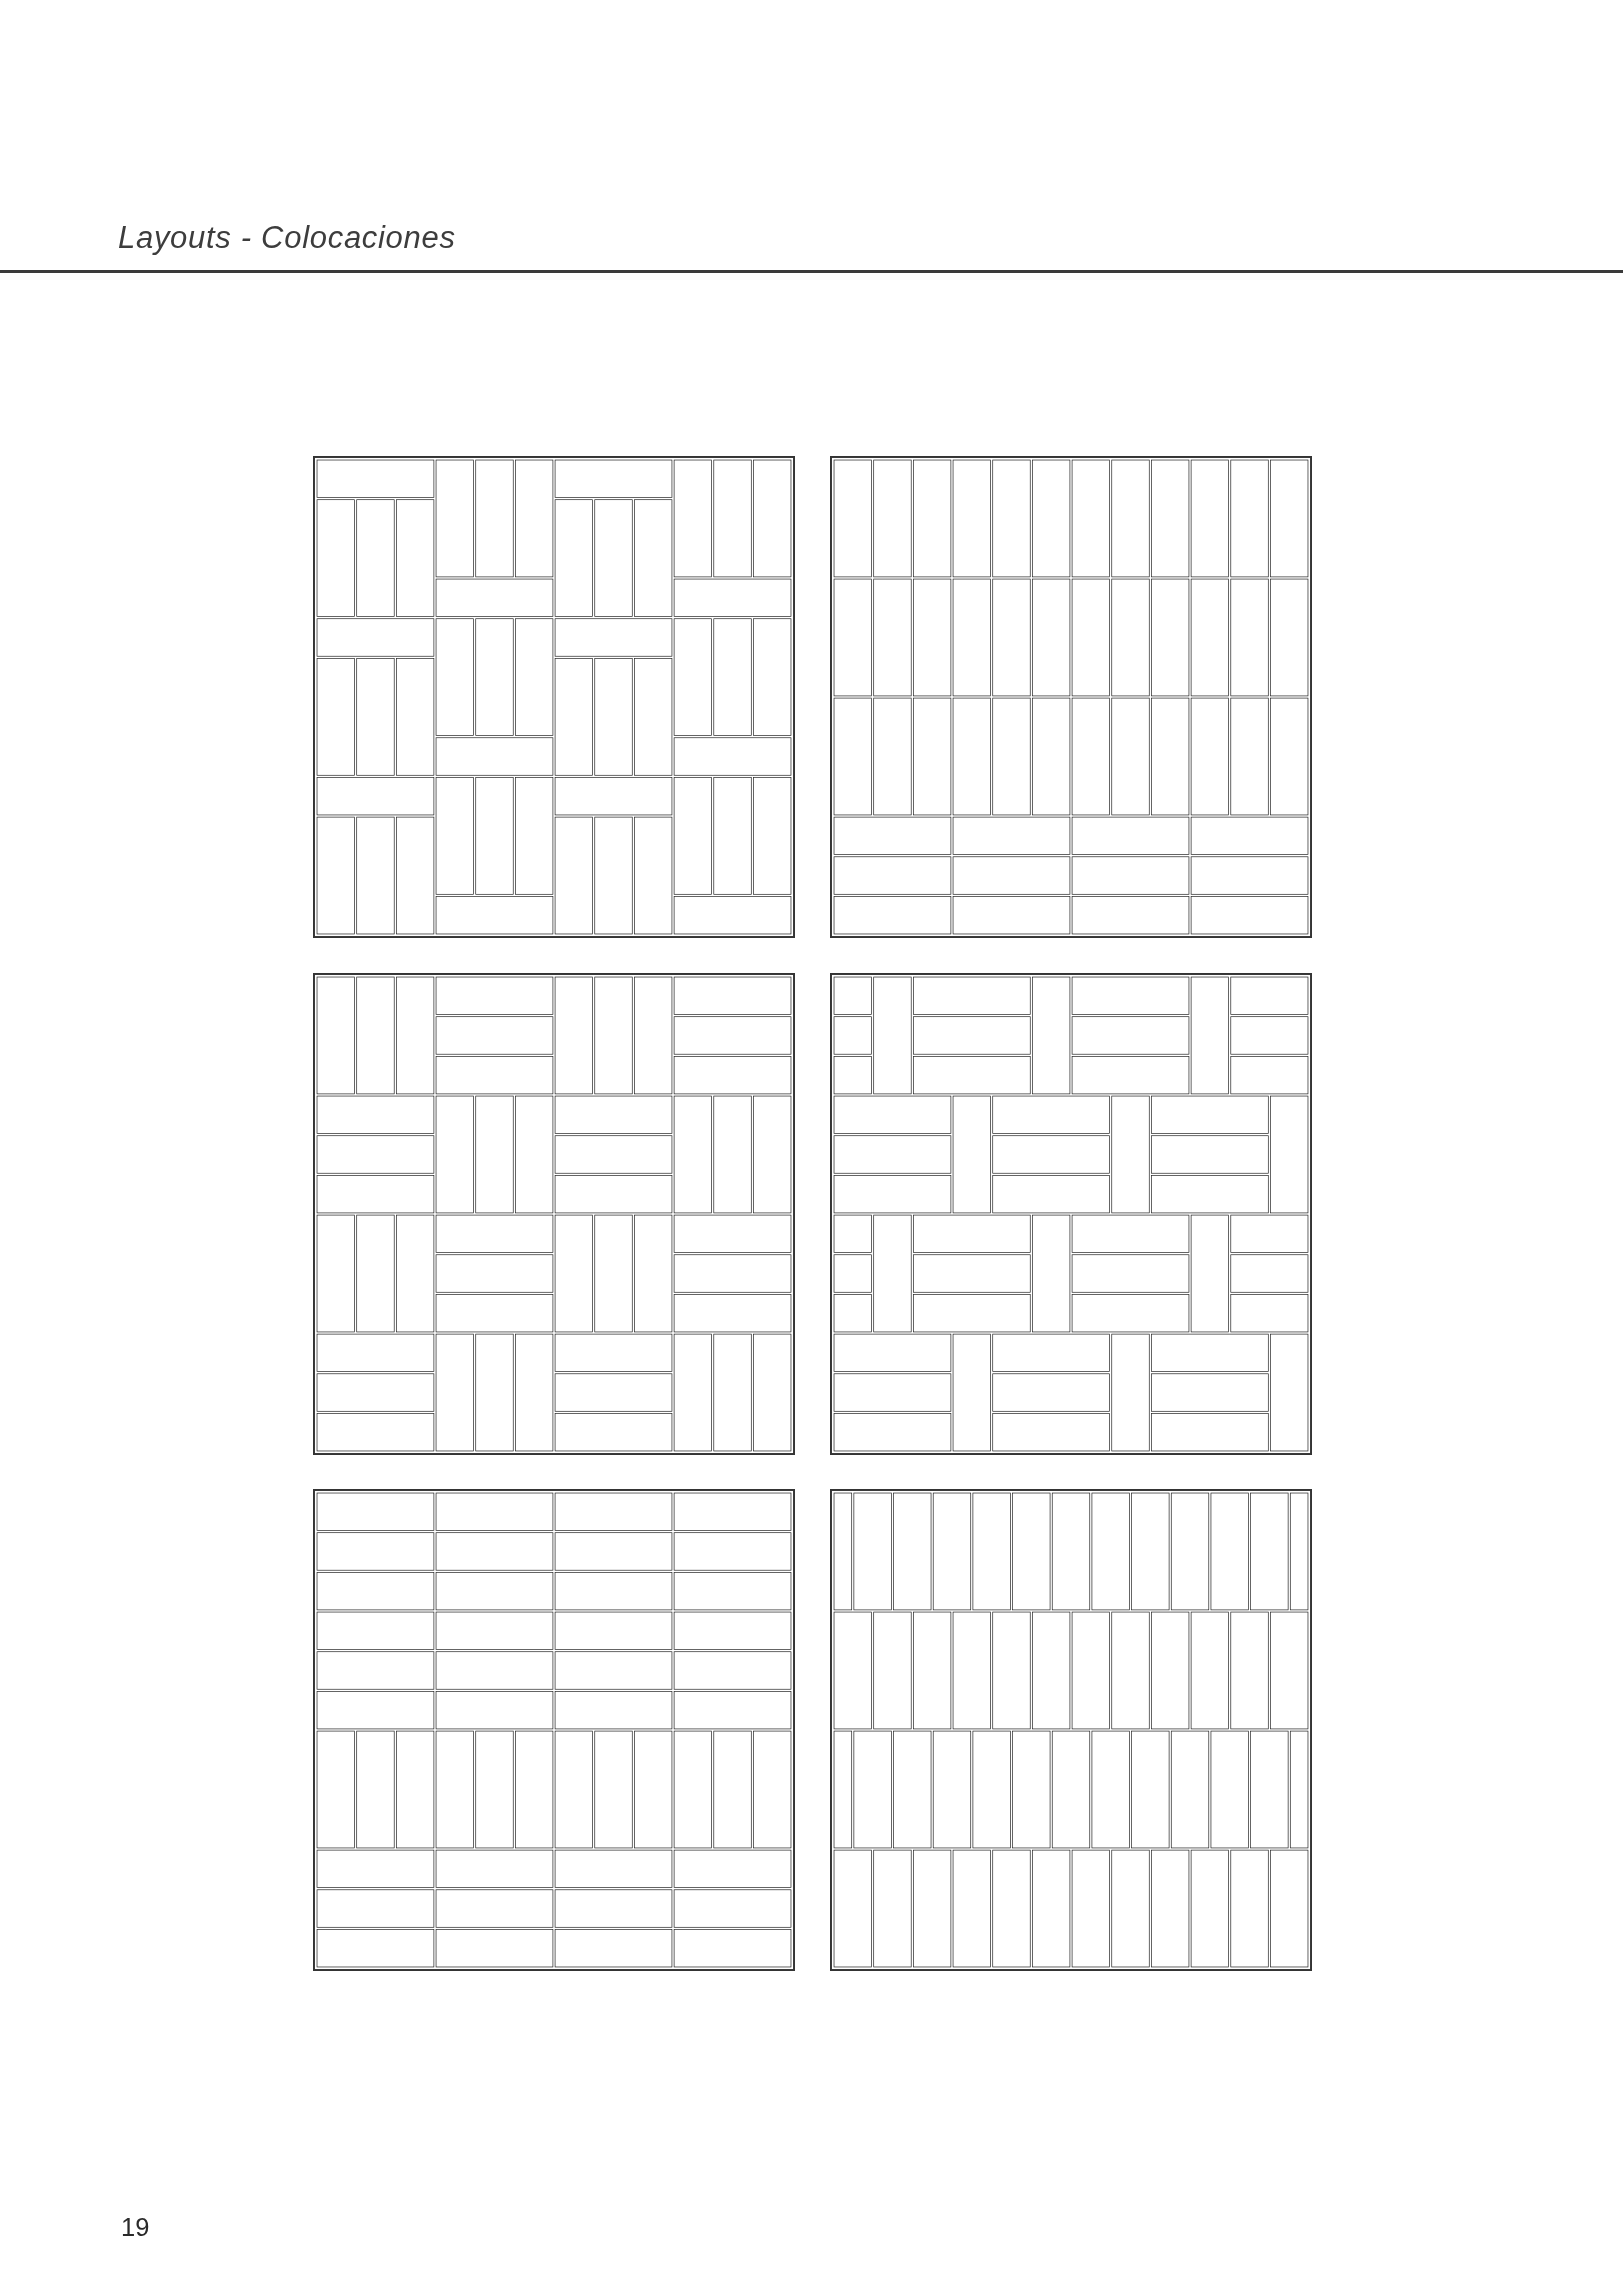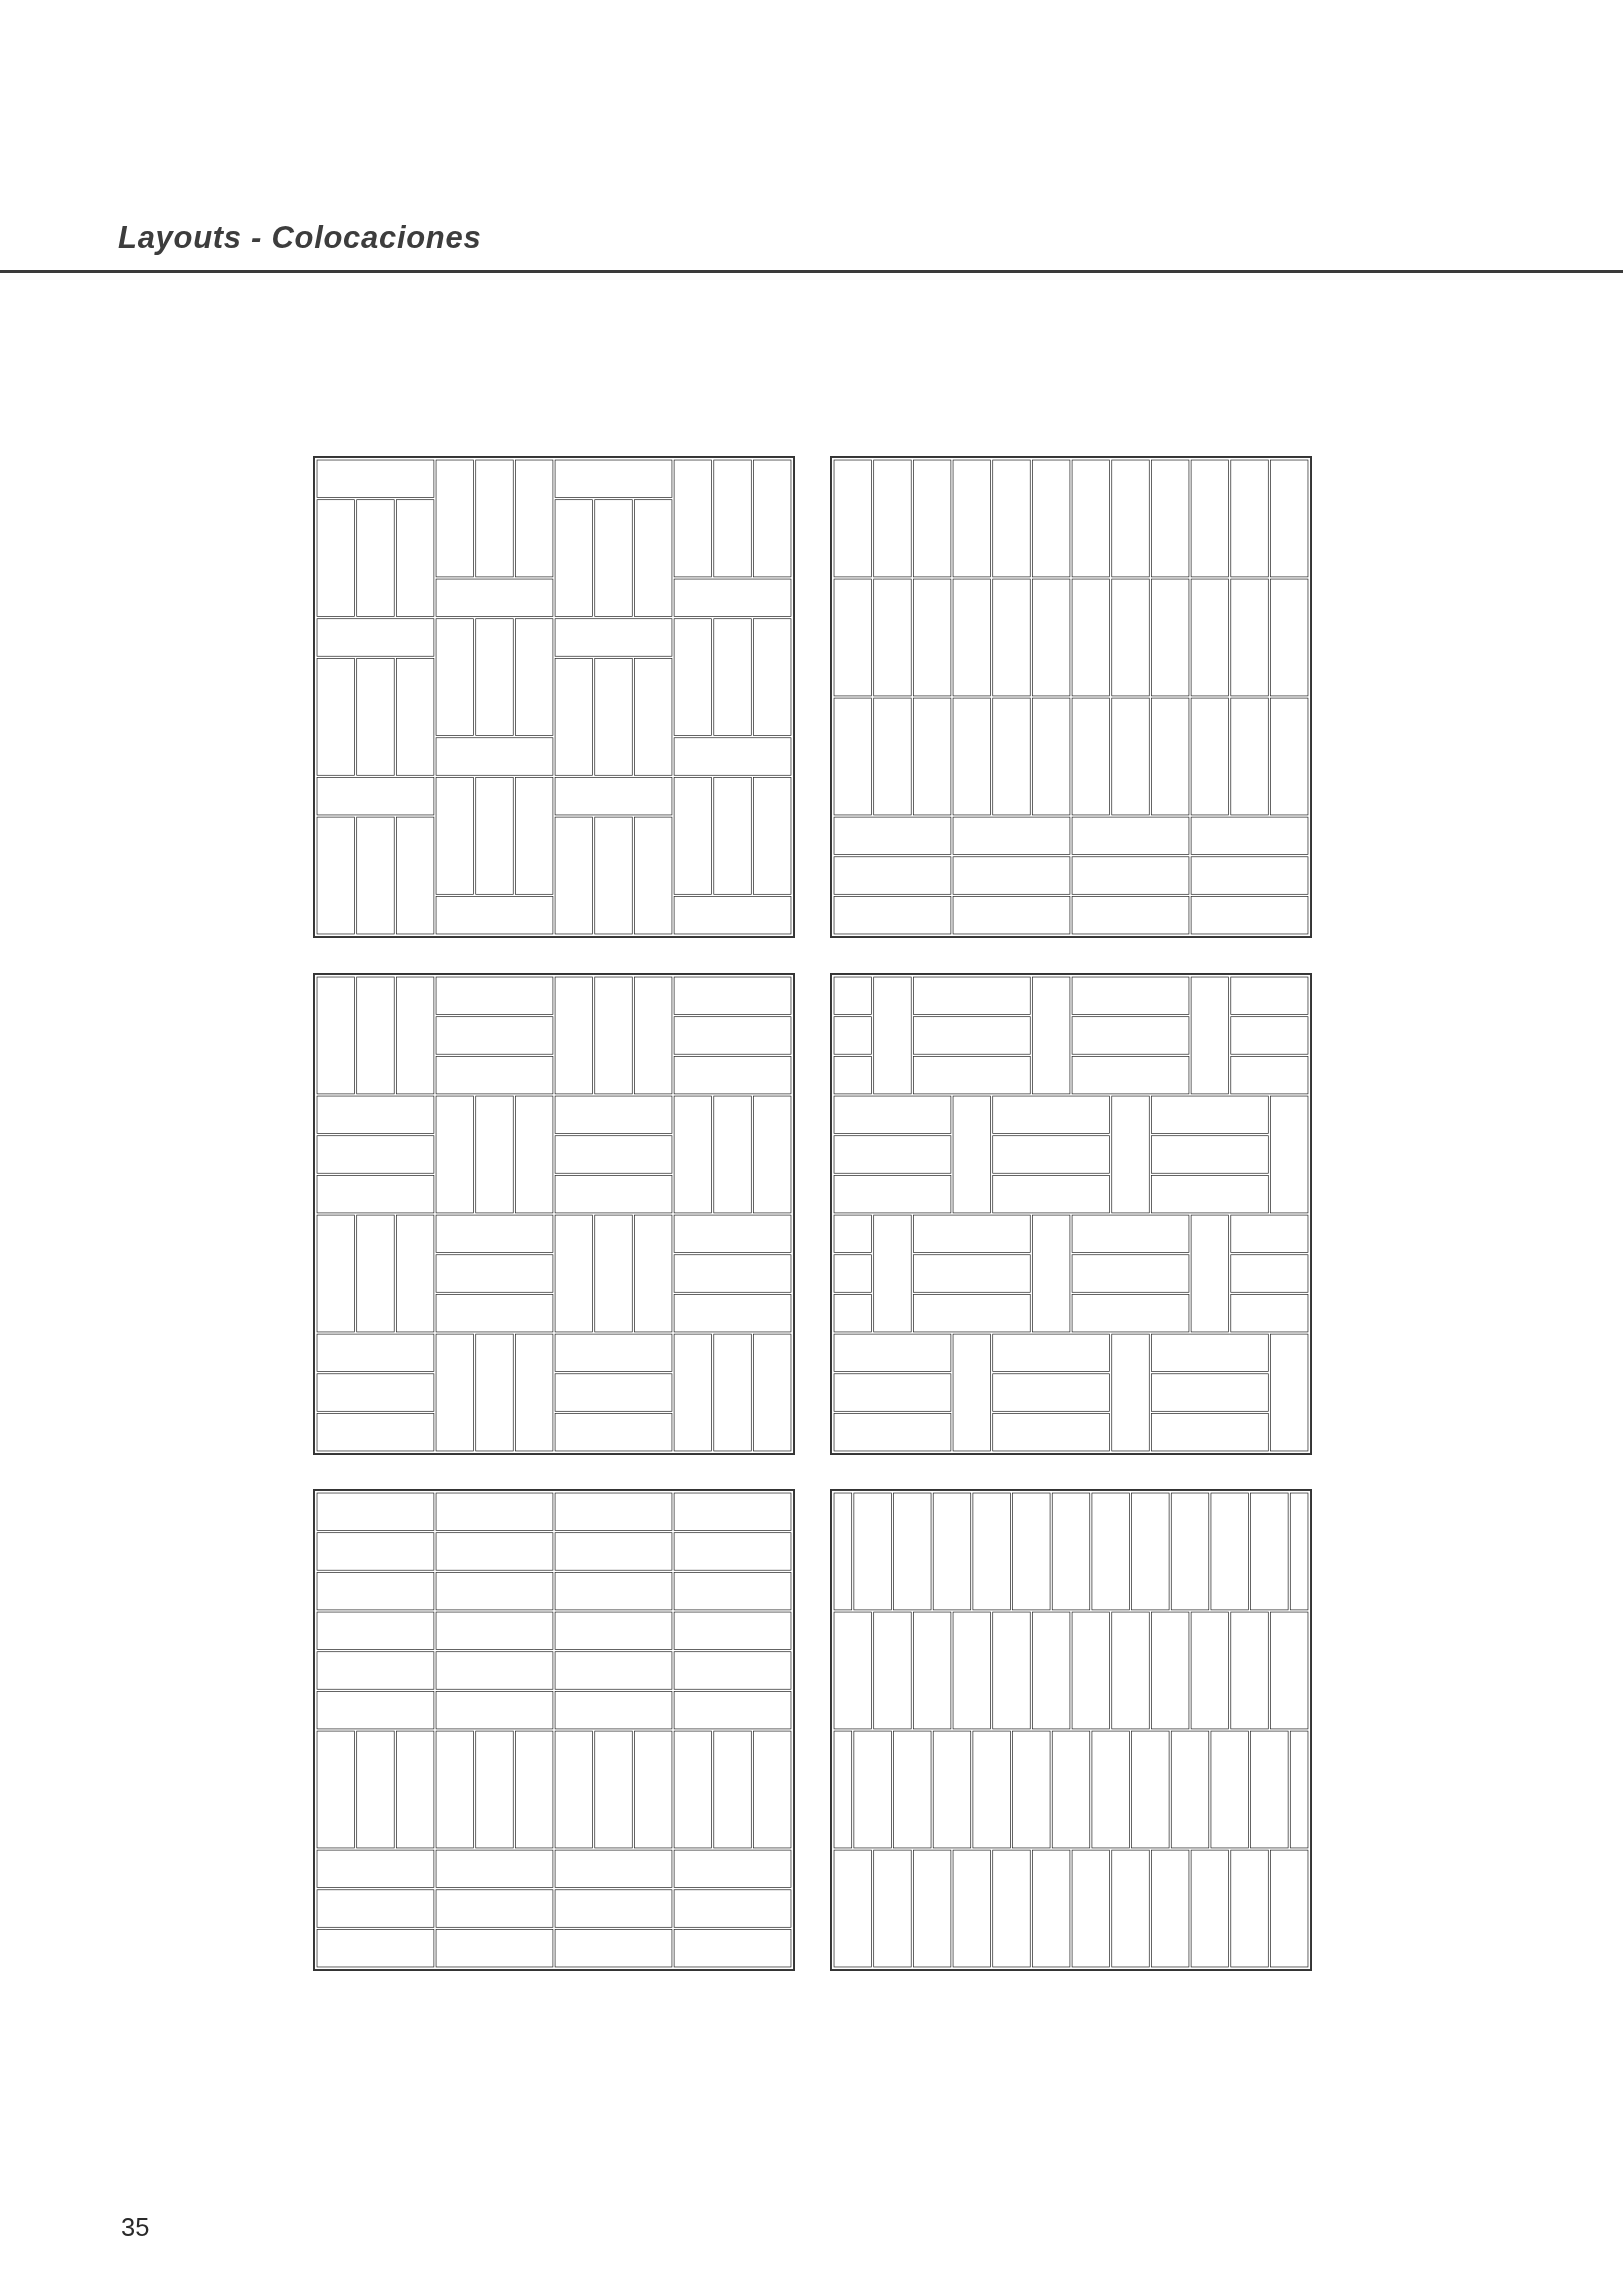--- a/index.html
+++ b/index.html
@@ -14,21 +14,21 @@
     overflow: hidden;
     font-family: "Liberation Sans", sans-serif;
   }
   .page-title {
     position: absolute;
     left: 118px;
     top: 222px;
     margin: 0;
     font-size: 31px;
     font-style: italic;
-    font-weight: 700;
+    font-weight: 400;
     letter-spacing: 0.7px;
     line-height: 1;
     color: #3d3d3d;
     white-space: nowrap;
   }
   .header-rule {
     position: absolute;
     left: 0;
     top: 270px;
     width: 1623px;
@@ -391,17 +391,17 @@
           <rect x="574.03" y="735.70" width="76.43" height="238.10" fill="#ffffff" stroke="#1f1f1f" stroke-width="1.4"></rect>
           <rect x="654.87" y="735.70" width="76.43" height="238.10" fill="#ffffff" stroke="#1f1f1f" stroke-width="1.4"></rect>
           <rect x="735.70" y="735.70" width="76.43" height="238.10" fill="#ffffff" stroke="#1f1f1f" stroke-width="1.4"></rect>
           <rect x="816.53" y="735.70" width="76.43" height="238.10" fill="#ffffff" stroke="#1f1f1f" stroke-width="1.4"></rect>
           <rect x="897.37" y="735.70" width="76.43" height="238.10" fill="#ffffff" stroke="#1f1f1f" stroke-width="1.4"></rect>
         </svg>
       </figure>
   </main>
 
   <footer>
-    <span class="page-number">35</span>
+    <span class="page-number">19</span>
   </footer>
 
 </div>
 
 
 </body></html>

